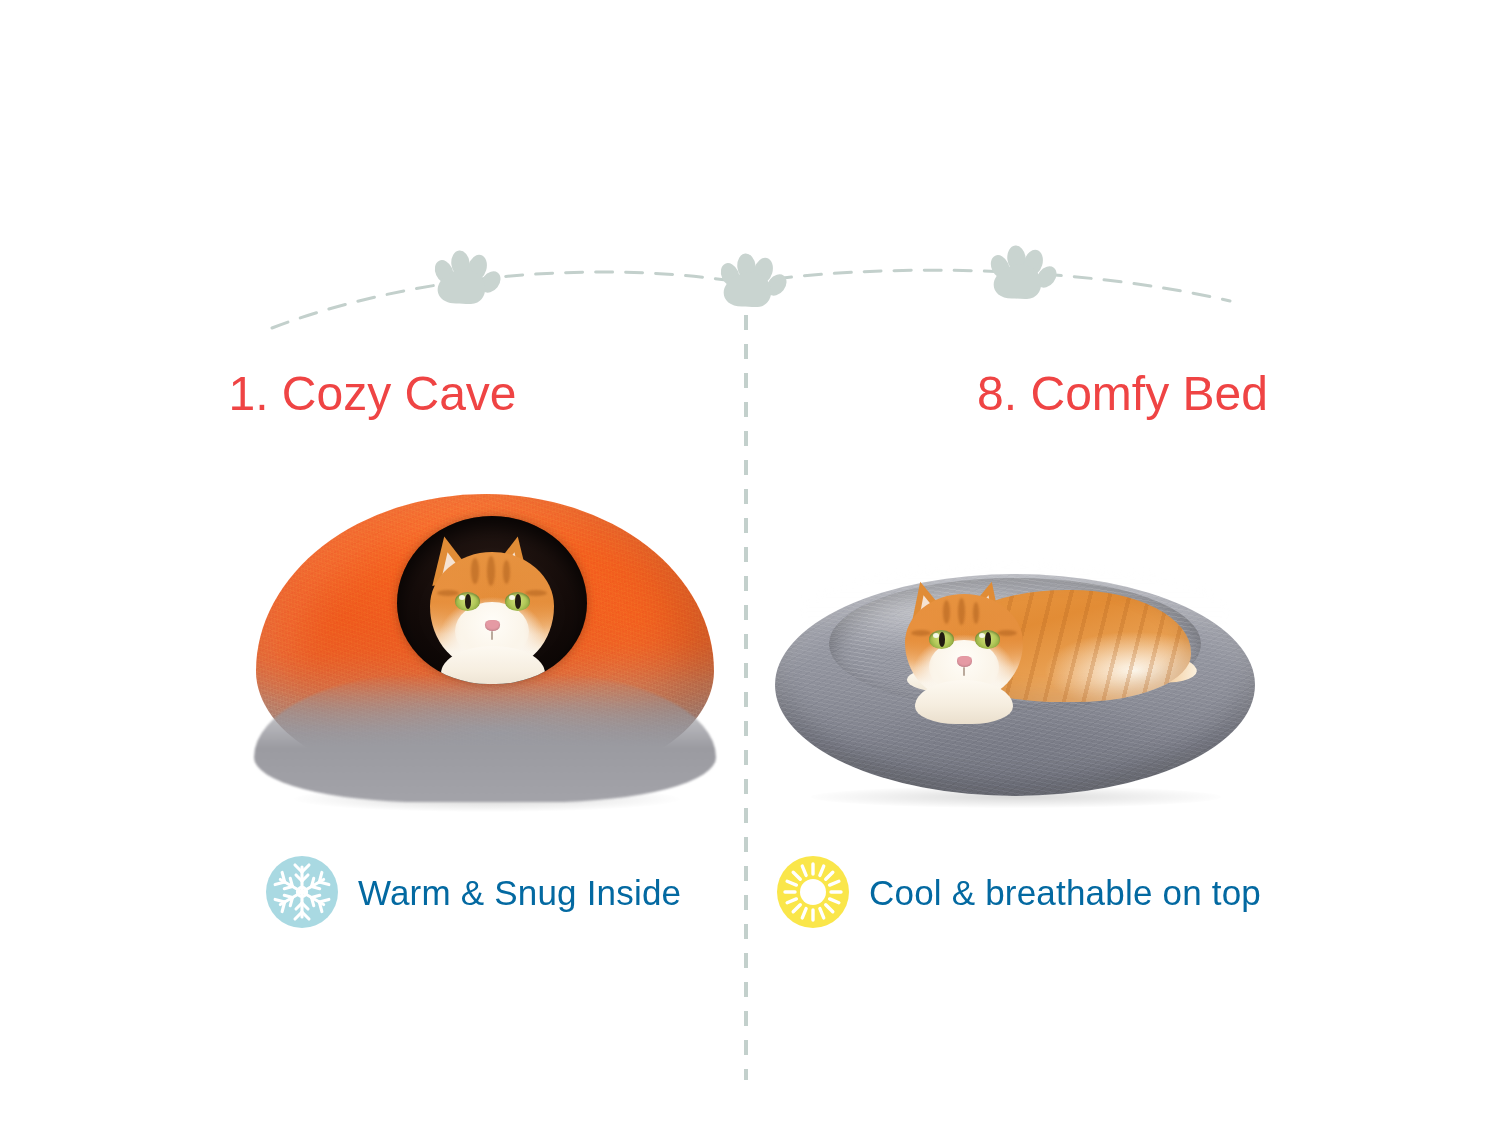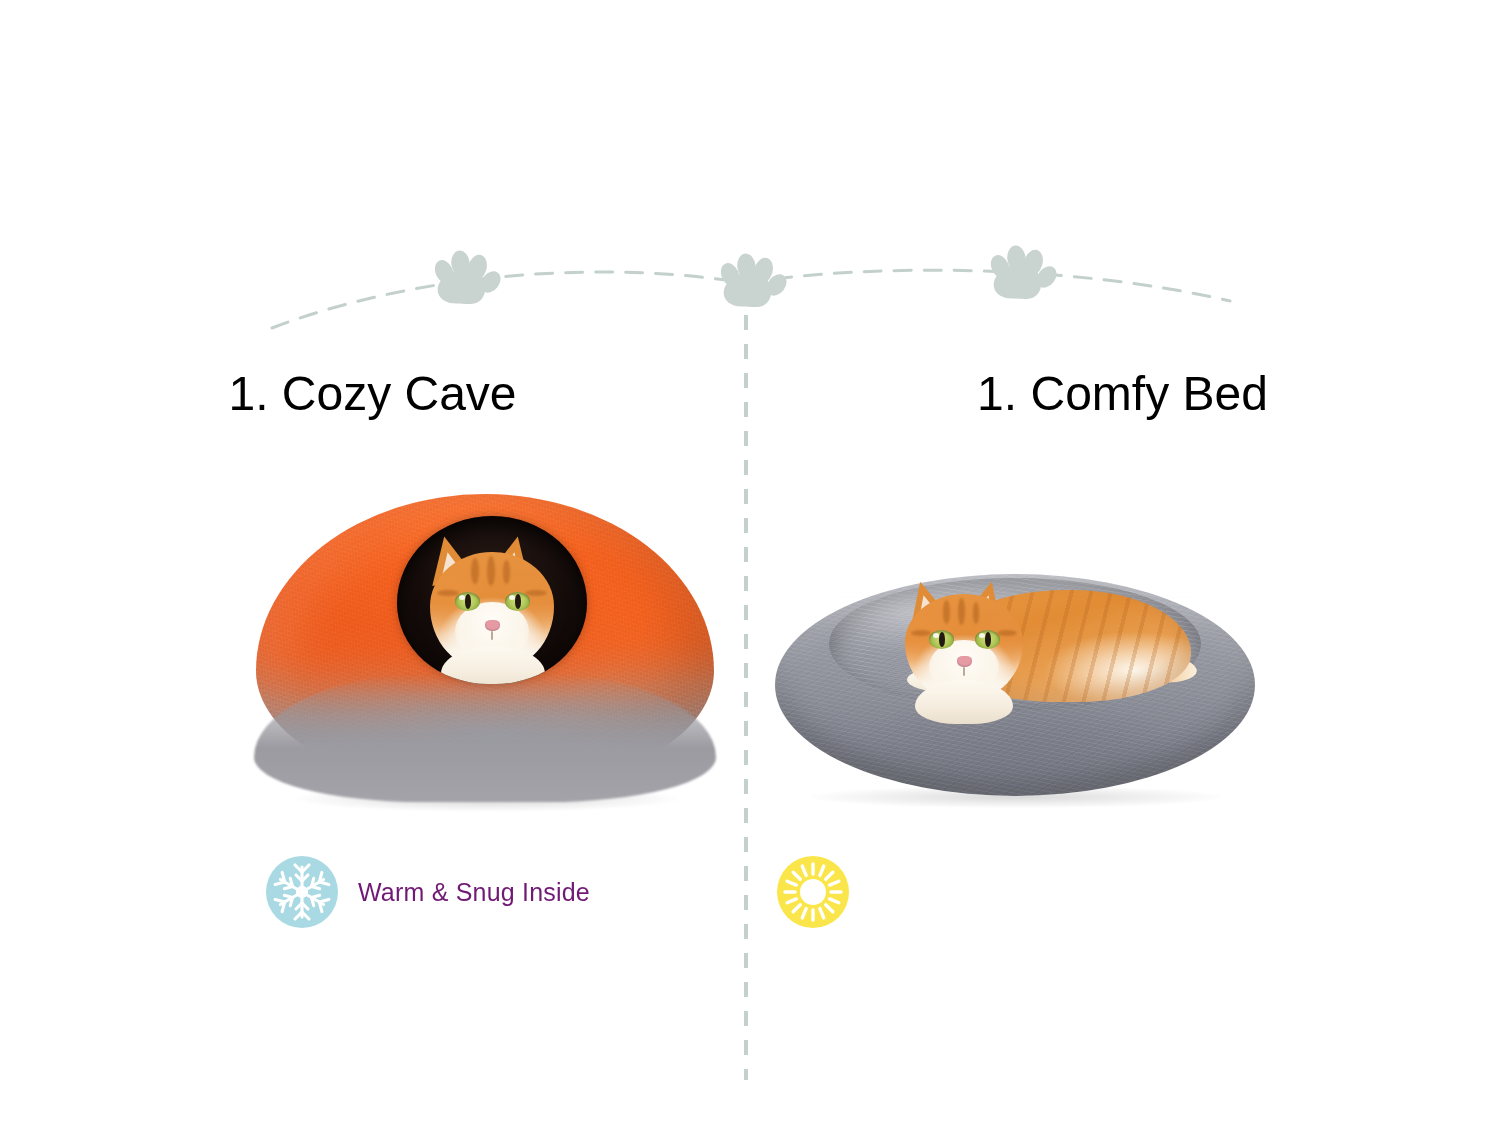--- a/index.html
+++ b/index.html
@@ -57,21 +57,21 @@
     width: 1500px;
     height: 1125px;
     pointer-events: none;
   }
 
   
   .col-heading {
     position: absolute;
     font-size: 48px;
     font-weight: 400;
-    color: #000000;
+    color: #ef4444;
     line-height: 1;
     white-space: nowrap;
   }
   #heading-1 { top: 370px; left: 0;    width: 745px;  text-align: center; }
   #heading-2 { top: 370px; left: 745px; width: 755px; text-align: center; }
 
   
   .photo-stage { position: absolute; }
   #photo-cave { left: 250px; top: 480px; width: 470px; height: 320px; }
   #photo-bed  { left: 775px; top: 560px; width: 480px; height: 250px; }
@@ -306,22 +306,22 @@
   #feature-2 { left: 777px; top: 856px; }
   .feature-icon {
     position: relative;
     width: 72px; height: 72px;
     border-radius: 50%;
     flex: 0 0 72px;
   }
   #icon-snow { background: #a9d9e2; }
   #icon-sun  { background: #fae64a; }
   .feature-label {
-    font-size: 25px;
-    color: #701a75;
+    font-size: 35px;
+    color: #0369a1;
     line-height: 1;
     letter-spacing: 0.2px;
   }
 </style>
 </head>
 <body>
 
 <div id="canvas">
 
 
@@ -341,21 +341,21 @@
 
     <path d="M 746 315 L 746 1080" fill="none" stroke="#c3d0cc" stroke-width="4" stroke-dasharray="15 14" stroke-linecap="butt"></path>
 
     <use href="#paw-glyph" x="0" y="0" transform="translate(460,281) scale(1.02)" fill="#c9d4d0"></use>
     <use href="#paw-glyph" x="0" y="0" transform="translate(746,284) scale(1.02)" fill="#c9d4d0"></use>
     <use href="#paw-glyph" x="0" y="0" transform="translate(1016,276) scale(1.02)" fill="#c9d4d0"></use>
   </svg>
 
   <div id="heading-1" class="col-heading">1. Cozy Cave</div>
 
-  <div id="heading-2" class="col-heading">1. Comfy Bed</div>
+  <div id="heading-2" class="col-heading">8. Comfy Bed</div>
 
   <div id="photo-cave" class="photo-stage">
     <div class="cave-shadow-floor"></div>
     <div class="cave-body">
       <div class="cave-grain"></div>
     </div>
     <div class="cave-gray-foot"></div>
 
     <div class="cave-mouth">
 
@@ -508,15 +508,16 @@
             <line x1="0" y1="-18" x2="0" y2="-28" transform="rotate(225)"></line>
             <line x1="0" y1="-18" x2="0" y2="-28" transform="rotate(247.5)"></line>
             <line x1="0" y1="-18" x2="0" y2="-28" transform="rotate(270)"></line>
             <line x1="0" y1="-18" x2="0" y2="-28" transform="rotate(292.5)"></line>
             <line x1="0" y1="-18" x2="0" y2="-28" transform="rotate(315)"></line>
             <line x1="0" y1="-18" x2="0" y2="-28" transform="rotate(337.5)"></line>
           </g>
         </g>
       </svg>
     </div>
+    <div class="feature-label">Cool &amp; breathable on top</div>
   </div>
 
 </div>
 
 </body></html>

